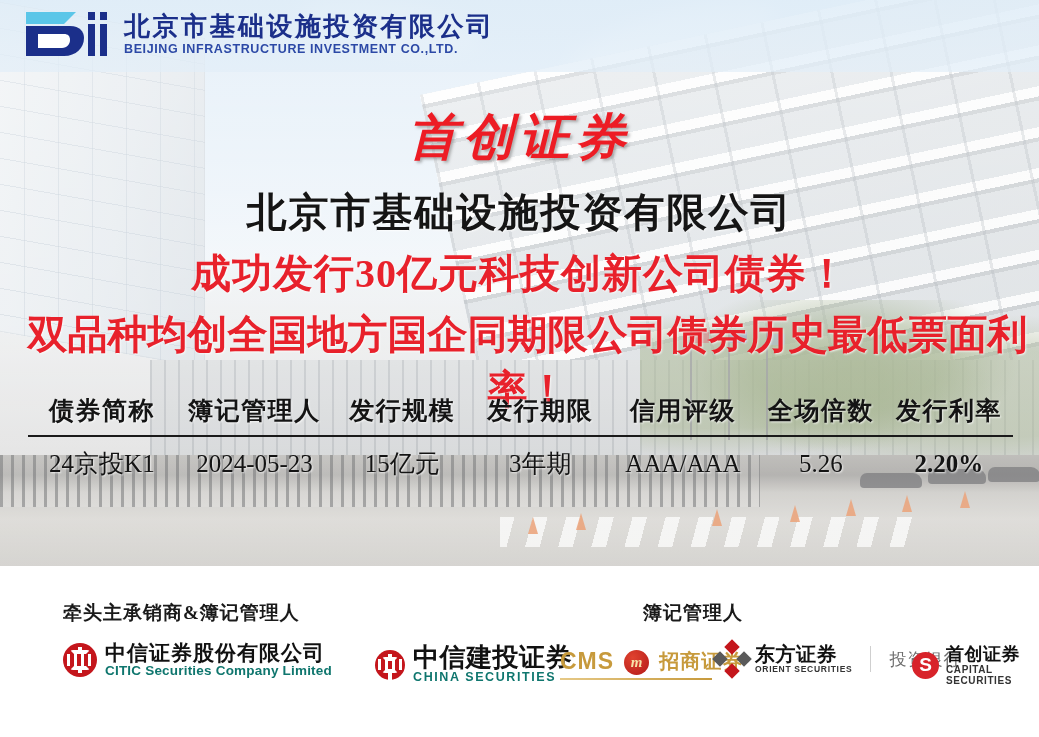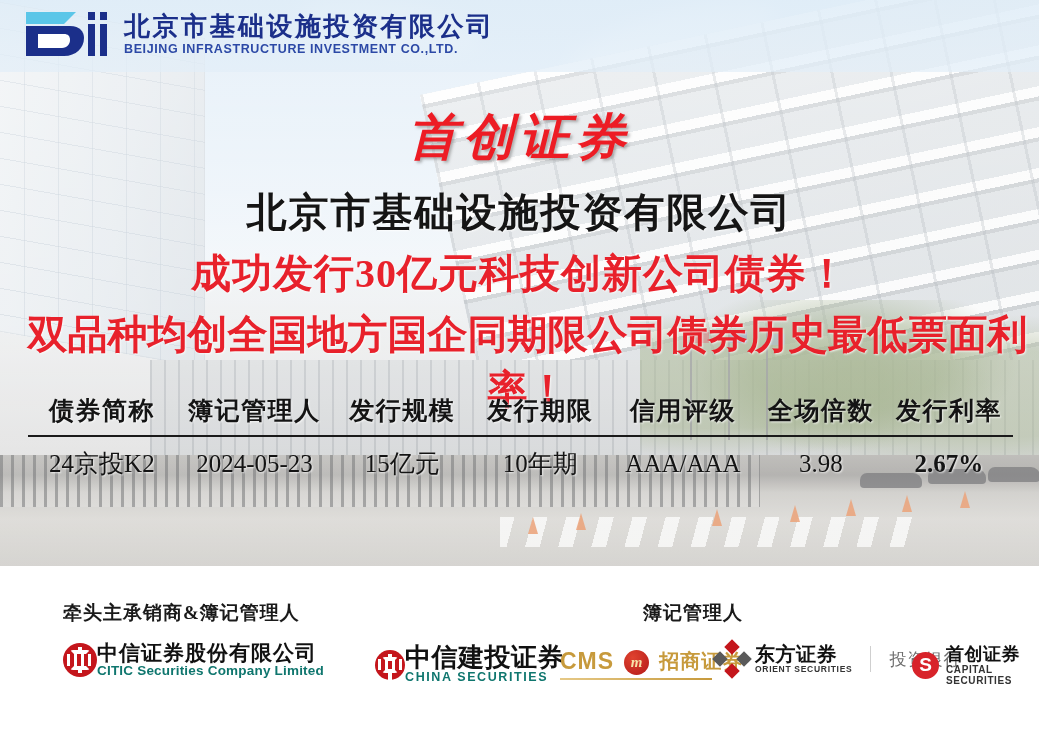--- a/index.html
+++ b/index.html
@@ -104,21 +104,21 @@
   .col-e{width:15%;} .col-f{width:13%;} .col-g{width:13%;}
 
   
   .footer { position:absolute; left:0; top:566px; width:982px; height:171px; background:#fff; z-index:7; }
   .f-label { position:absolute; font-family:"Liberation Serif", serif; font-weight:bold;
              font-size:19px; color:#1a1a1a; letter-spacing:1px; }
   .f-label.left { left:63px; top:34px; }
   .f-label.right { left:643px; top:34px; }
   .f-logos { position:absolute; left:0; top:76px; width:1039px; height:60px; }
 
-  .lg { position:absolute; display:flex; align-items:center; gap:0; }
+  .lg { position:absolute; display:flex; align-items:center; gap:8px; }
   .citic-mark { width:34px; height:34px; border-radius:50%; background:#c4161c; position:relative; flex:none; }
   .citic-mark::before { content:""; position:absolute; left:50%; top:4px; width:4px; height:26px;
         margin-left:-2px; background:#fff; }
   .citic-mark::after { content:""; position:absolute; left:7px; top:7px; right:7px; bottom:7px;
         border:4px solid #fff; border-radius:3px; border-left-color:transparent; border-right-color:transparent; }
   .citic-bars { position:absolute; left:4px; top:11px; width:26px; height:12px;
         background:repeating-linear-gradient(to right,#fff 0 3px,#c4161c 3px 7px); }
   .lg-cn { font-family:"Liberation Sans", sans-serif; font-weight:bold; color:#111; line-height:1.05; }
   .lg-en { font-family:"Liberation Sans", sans-serif; font-weight:bold; color:#0f766e; line-height:1.1; }
 
@@ -247,27 +247,27 @@
           <th class="col-b">簿记管理人</th>
           <th class="col-c">发行规模</th>
           <th class="col-d">发行期限</th>
           <th class="col-e">信用评级</th>
           <th class="col-f">全场倍数</th>
           <th class="col-g">发行利率</th>
         </tr>
       </thead>
       <tbody>
         <tr>
-          <td>24京投K2</td>
+          <td>24京投K1</td>
           <td>2024-05-23</td>
           <td>15亿元</td>
-          <td>10年期</td>
+          <td>3年期</td>
           <td>AAA/AAA</td>
-          <td>3.98</td>
-          <td class="rate">2.67%</td>
+          <td>5.26</td>
+          <td class="rate">2.20%</td>
         </tr>
       </tbody>
     </table>
   </div>
 
   <div class="footer">
     <div class="f-label left">牵头主承销商&amp;簿记管理人</div>
     <div class="f-label right">簿记管理人</div>
 
     <div class="f-logos">

